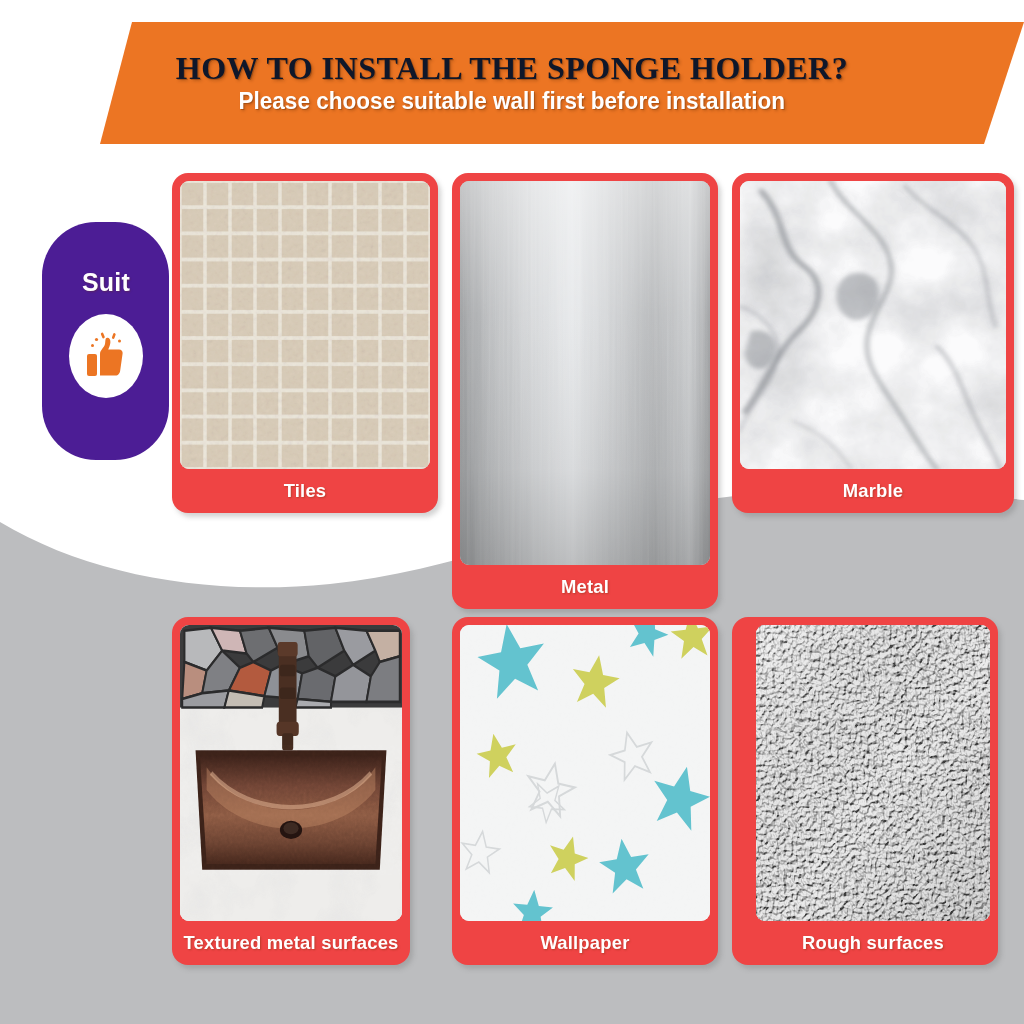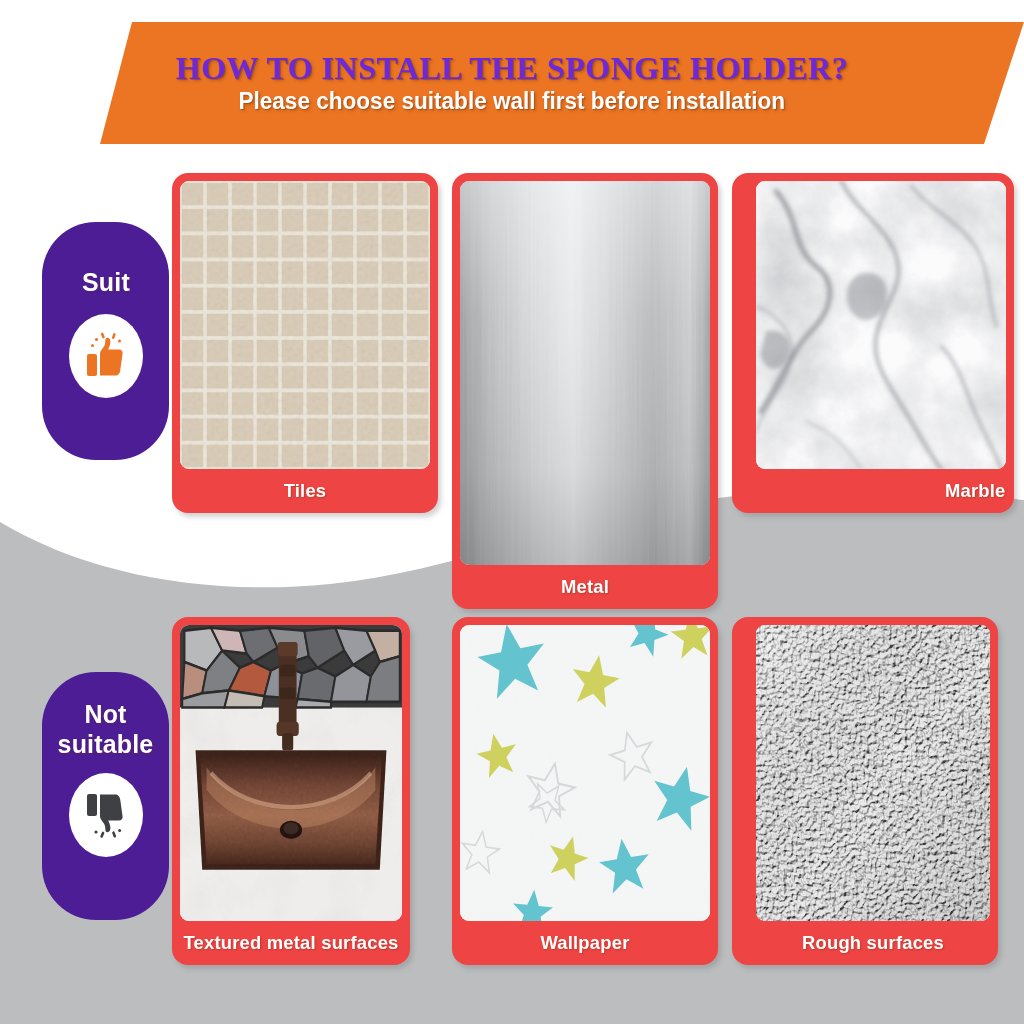--- a/index.html
+++ b/index.html
@@ -14,21 +14,21 @@
   
   .gray-wave{position:absolute;left:0;top:480px;width:1024px;height:544px;}
   .gray-wave svg{display:block;width:1024px;height:544px;}
 
   
   .banner-wrap{position:absolute;left:0;top:22px;width:1024px;height:122px;}
   .banner-wrap svg{position:absolute;left:0;top:0;width:1024px;height:122px;}
   .banner-text{position:absolute;left:0;top:0;width:1024px;height:122px;
     display:flex;flex-direction:column;align-items:center;justify-content:center;gap:2px;}
   .banner-title{
-    color:#6d28d9;font-weight:700;letter-spacing:.5px;
+    color:#0f172a;font-weight:700;letter-spacing:.5px;
     font-family:"Liberation Serif","DejaVu Serif",serif;
     font-size:32px;line-height:1.05;white-space:nowrap;
     text-shadow:1px 1px 0 rgba(120,55,10,.45), 2px 2px 3px rgba(90,40,5,.30);
   }
   .banner-sub{
     color:#ffffff;font-weight:700;font-size:24px;line-height:1.1;white-space:nowrap;
     transform:scaleX(.94);
     text-shadow:1px 1px 0 rgba(120,55,10,.40), 2px 2px 3px rgba(90,40,5,.28);
   }
 
@@ -67,21 +67,21 @@
     flex:0 0 auto;height:44px;display:flex;align-items:center;justify-content:center;
     color:#ffffff;font-weight:700;font-size:19px;letter-spacing:.2px;
     transform:scaleX(.97);
     text-shadow:1px 1px 2px rgba(110,48,8,.40);
     white-space:nowrap;
   }
 
   
   #card-tiles {left:172px;top:173px;width:266px;height:340px;}
   #card-metal {left:452px;top:173px;width:266px;height:436px;}
-  #card-marble{left:732px;top:173px;width:282px;height:340px;align-items:flex-end;}
+  #card-marble{left:732px;top:173px;width:282px;height:340px;}
   
   #card-textured{left:172px;top:617px;width:238px;height:348px;}
   #card-wallpaper{left:452px;top:617px;width:266px;height:348px;align-items:center;}
   #card-rough   {left:732px;top:617px;width:266px;height:348px;padding-left:24px;}
 </style>
 </head>
 <body>
 
 <div id="stage">
 
@@ -113,37 +113,20 @@
           <rect x="16.5" y="0.5" width="2.6" height="6" rx="1.3" transform="rotate(-22 17.8 3.5)"></rect>
           <rect x="27.5" y="1.0" width="2.6" height="6" rx="1.3" transform="rotate(20 28.8 4)"></rect>
           <circle cx="11.5" cy="7.5" r="1.6"></circle>
           <circle cx="7.5" cy="13.5" r="1.5"></circle>
           <circle cx="34.5" cy="9.0" r="1.5"></circle>
         </g>
       </svg>
     </div>
   </div>
 
-  <div class="badge badge-not">
-    <div class="badge-label">Not suitable</div>
-    <div class="badge-circle">
-      <svg width="42" height="48" viewBox="0 0 42 48" aria-hidden="true">
-        <g fill="#3f4043">
-          <rect x="2" y="3" width="10" height="22" rx="2"></rect>
-          <path d="M15 25 C15 29 19 31 20 35 C20.6 37.6 20 40.4 21.6 41 C23.8 41.8 25.6 39.8 25.4 36.8
-                   C25.3 34.4 24.2 31.6 23.2 29.6 L34 29.6 C36.4 29.6 38 27.8 37.6 25.6 L35.2 8.6
-                   C34.9 6 33.2 3.4 30.6 3.4 L15 3.4 Z"></path>
-          <rect x="16.0" y="40.5" width="2.6" height="6.4" rx="1.3" transform="rotate(22 17.3 43.7)"></rect>
-          <rect x="27.8" y="40.2" width="2.6" height="6.4" rx="1.3" transform="rotate(-20 29.1 43.4)"></rect>
-          <circle cx="11.0" cy="41.0" r="1.6"></circle>
-          <circle cx="34.6" cy="39.4" r="1.5"></circle>
-        </g>
-      </svg>
-    </div>
-  </div>
 
   <div class="card" id="card-tiles">
     <div class="card-img">
       <svg viewBox="0 0 100 115" preserveAspectRatio="none" aria-hidden="true">
         <defs>
           <pattern id="tilepat" width="10" height="10.45" patternUnits="userSpaceOnUse">
             <rect width="10" height="10.45" fill="#f2efe8"></rect>
             <rect x="0.7" y="0.75" width="8.6" height="8.95" fill="#ded3c3"></rect>
           </pattern>
           <filter id="tileNoise">

